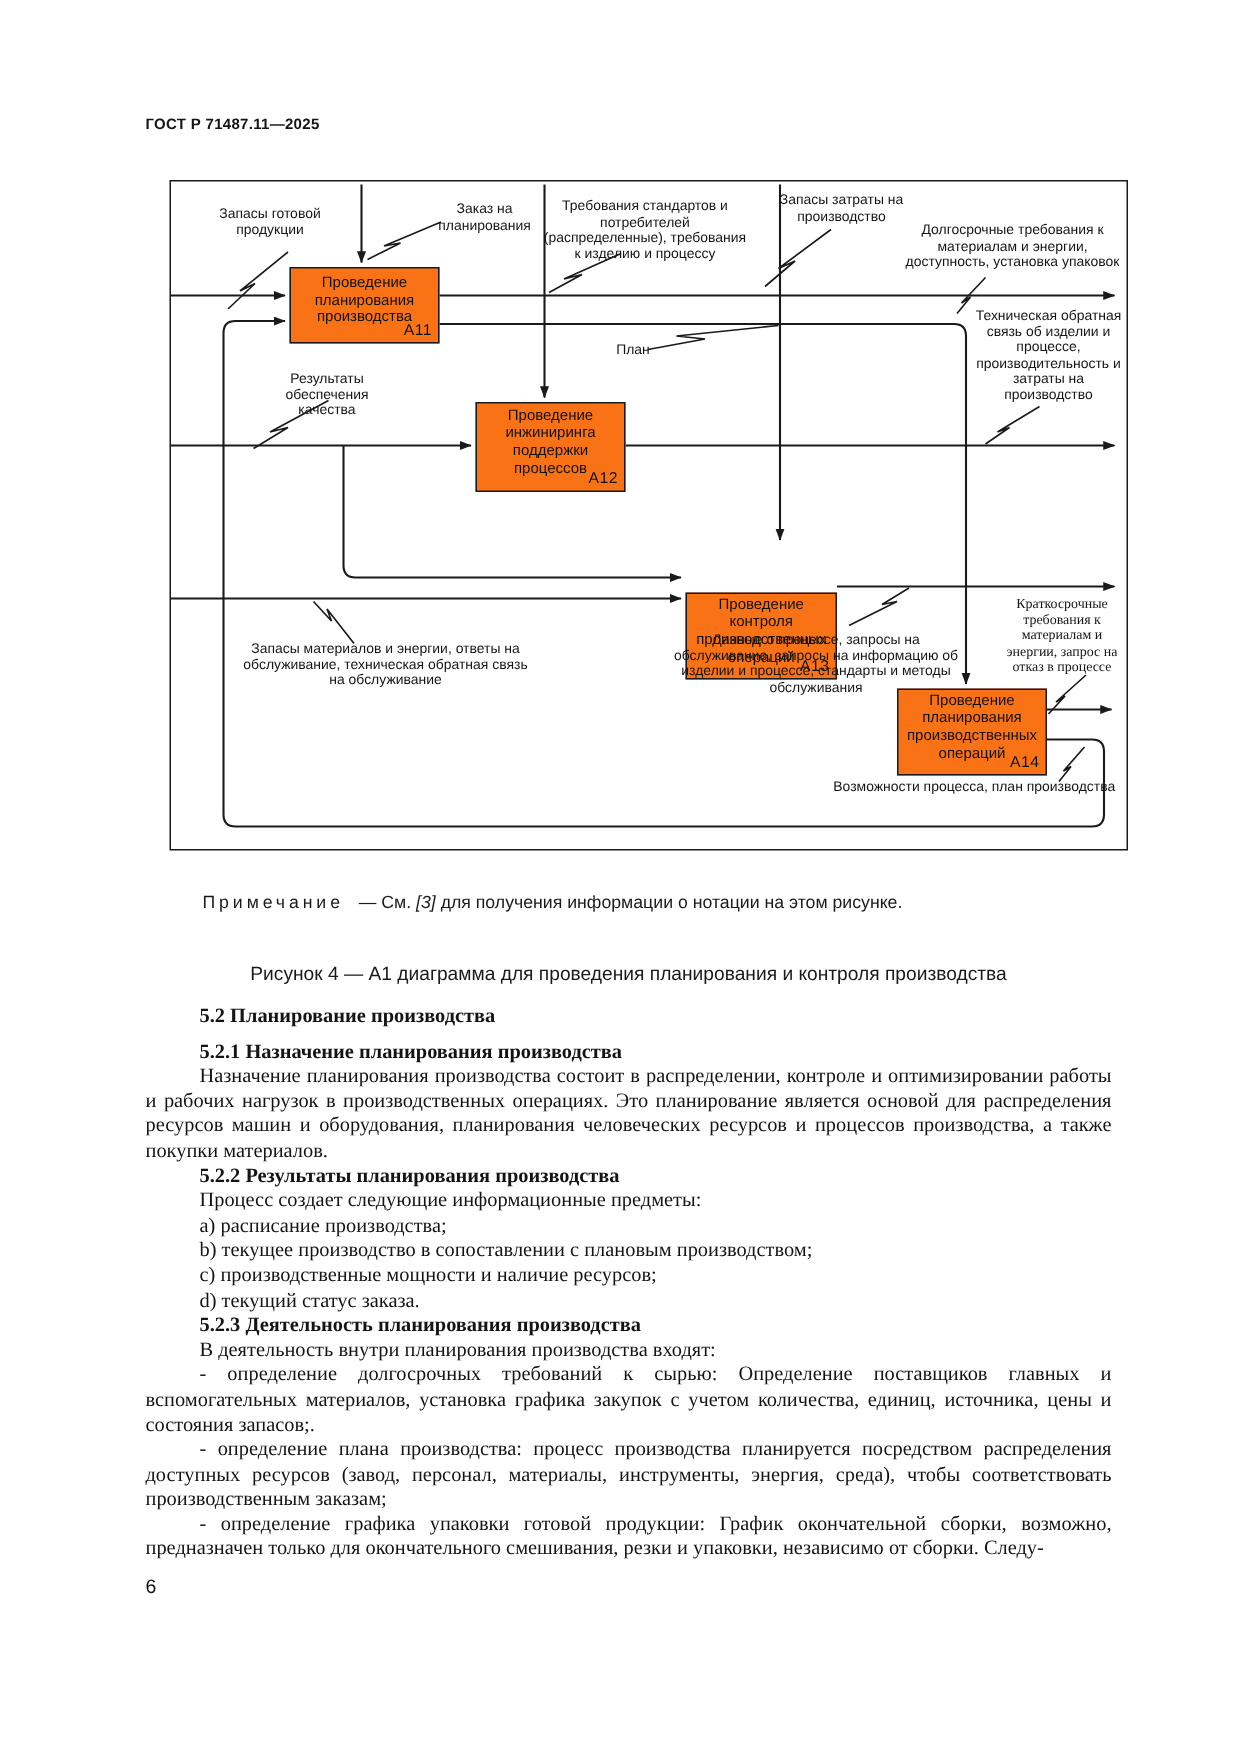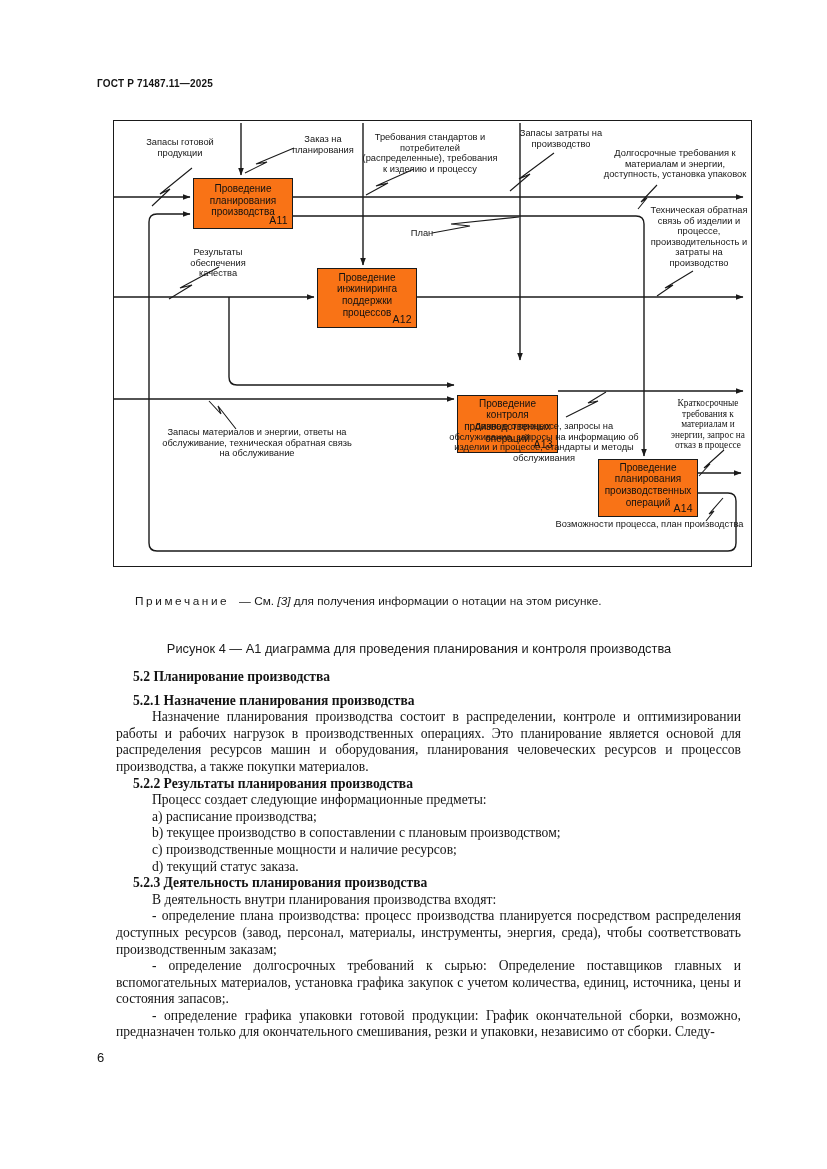--- a/index.html
+++ b/index.html
@@ -46,21 +46,21 @@
   }
   
   .body-text {
     position:absolute; left:97px; top:669px; width:644px;
     font-size:13.6px; line-height:16.6px; text-align:justify;font-family:Liberation Serif, serif;
   }
   .body-text h3, .body-text h4 {
     font-size:13.6px; font-weight:bold; text-indent:36px; text-align:left;
   }
   .body-text h4.gap { margin-top:7px; }
-  .body-text p { text-indent:36px;margin-left:19px; }
+  .body-text p { text-indent:36px; }
   .page-number {
     position:absolute; left:97px; top:1050px; font-size:13px;
   }
 </style>
 </head>
 <body>
 
 <div class="doc-header">ГОСТ Р 71487.11—2025</div>
 
 <div class="diagram">
@@ -144,18 +144,18 @@
   <h4 class="gap">5.2.1 Назначение планирования производства</h4>
   <p>Назначение планирования производства состоит в распределении, контроле и оптимизировании работы и рабочих нагрузок в производственных операциях. Это планирование является основой для распределения ресурсов машин и оборудования, планирования человеческих ресурсов и процессов производства, а также покупки материалов.</p>
   <h4>5.2.2 Результаты планирования производства</h4>
   <p>Процесс создает следующие информационные предметы:</p>
   <p>a) расписание производства;</p>
   <p>b) текущее производство в сопоставлении с плановым производством;</p>
   <p>c) производственные мощности и наличие ресурсов;</p>
   <p>d) текущий статус заказа.</p>
   <h4>5.2.3 Деятельность планирования производства</h4>
   <p>В деятельность внутри планирования производства входят:</p>
+  <p>- определение долгосрочных требований к сырью: Определение поставщиков главных и вспомогательных материалов, установка графика закупок с учетом количества, единиц, источника, цены и состояния запасов;.</p>
   <p>- определение плана производства: процесс производства планируется посредством распределения доступных ресурсов (завод, персонал, материалы, инструменты, энергия, среда), чтобы соответствовать производственным заказам;</p>
-  <p>- определение долгосрочных требований к сырью: Определение поставщиков главных и вспомогательных материалов, установка графика закупок с учетом количества, единиц, источника, цены и состояния запасов;.</p>
   <p>- определение графика упаковки готовой продукции: График окончательной сборки, возможно, предназначен только для окончательного смешивания, резки и упаковки, независимо от сборки. Следу-</p>
 </div>
 
 <div class="page-number">6</div>
 
 </body></html>

